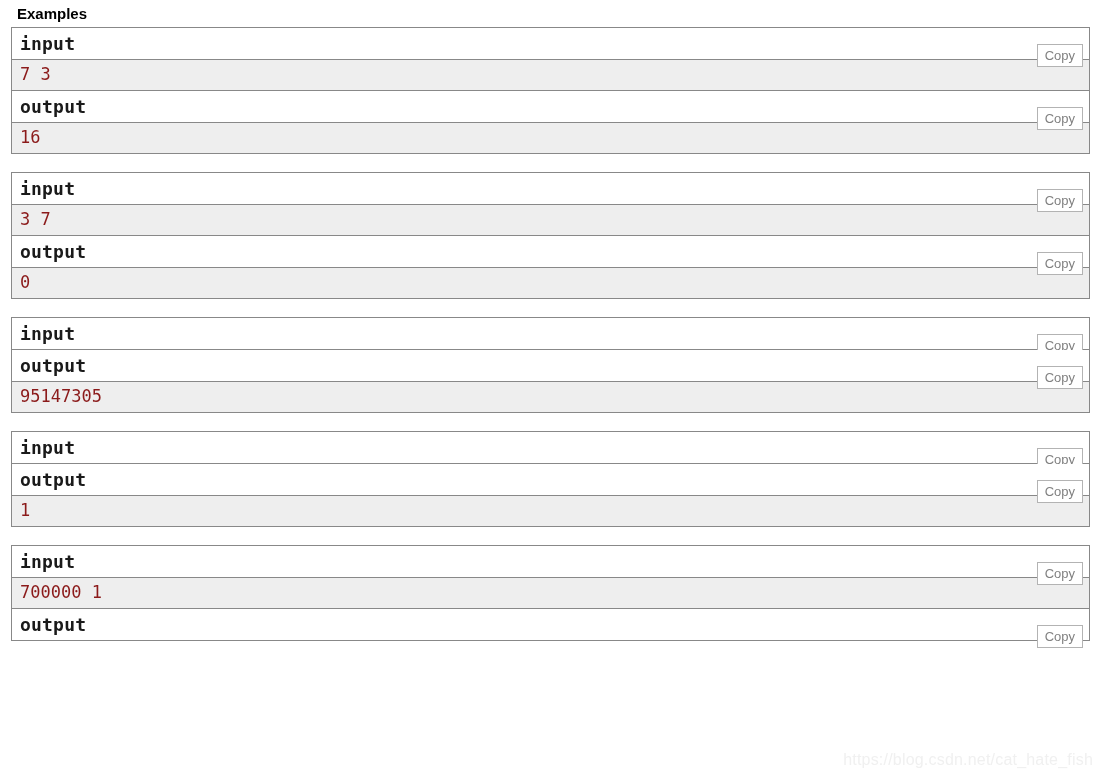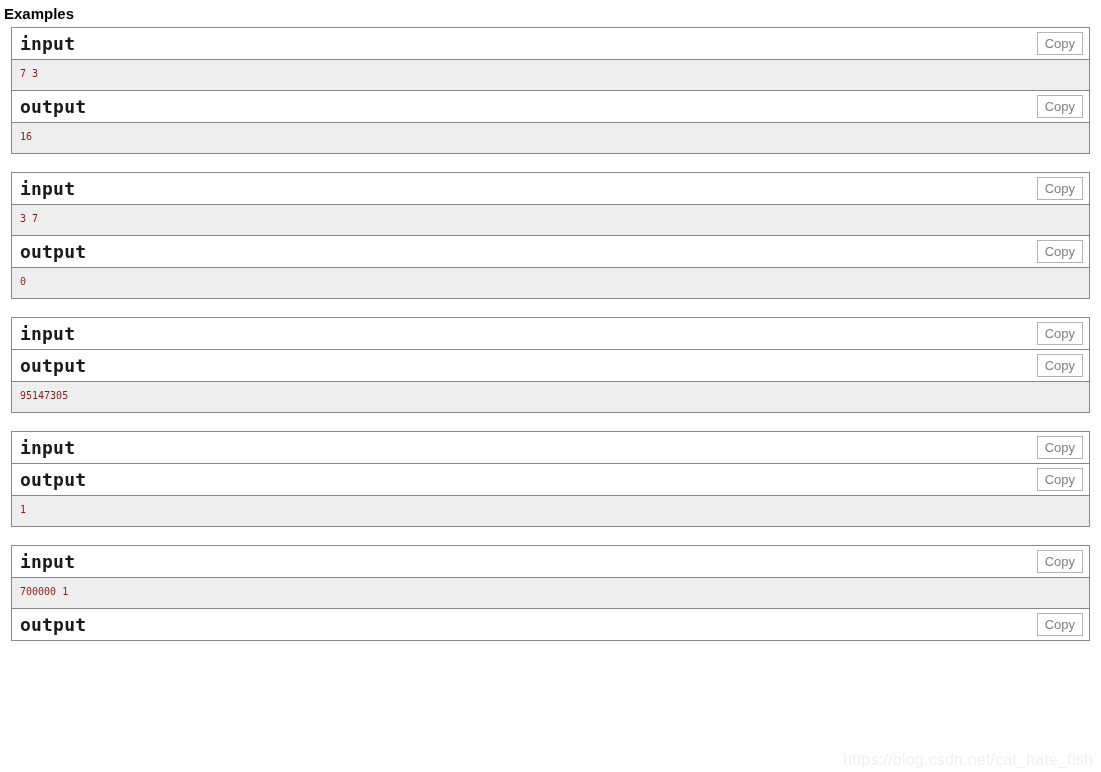--- a/index.html
+++ b/index.html
@@ -23,21 +23,21 @@
     box-sizing: border-box;
     padding: 0;
   }
 
   .section-title {
     font-family: "Liberation Sans", sans-serif;
     font-size: 15px;
     font-weight: bold;
     color: #000000;
     line-height: 16px;
-    padding: 6px 0 5px 4px;
+    padding: 6px 0 5px 17px;
     letter-spacing: 0px;
   }
 
   .sample-tests {
     padding: 0 11px 0 11px;
   }
 
   .sample-test {
     margin-bottom: 18px;
     border: 1px solid #888888;
@@ -64,21 +64,21 @@
     font-weight: bold;
     color: #1a1a1a;
     padding-left: 8px;
     line-height: 18px;
     letter-spacing: 0.2px;
   }
 
   .copy-btn {
     position: absolute;
     right: 6px;
-    top: 4px;
+    top: 16px;
     height: 23px;
     min-width: 43px;
     padding: 0 7px;
     box-sizing: border-box;
     border: 1px solid #b3b3b3;
     background: #ffffff;
     color: #808080;
     font-family: "Liberation Sans", sans-serif;
     font-size: 13px;
     line-height: 21px;
@@ -89,21 +89,21 @@
   }
 
   .io-pre {
     background: #eeeeee;
     border-bottom: 1px solid #888888;
     margin: 0;
     padding: 4px 0 5px 8px;
     box-sizing: border-box;
     min-height: 31px;
     font-family: "DejaVu Sans Mono", monospace;
-    font-size: 10px;
+    font-size: 17px;
     line-height: 20px;
     color: #8b1a1a;
     white-space: pre;
     overflow: hidden;
   }
 
   .watermark {
     position: absolute;
     right: 8px;
     bottom: 3px;

